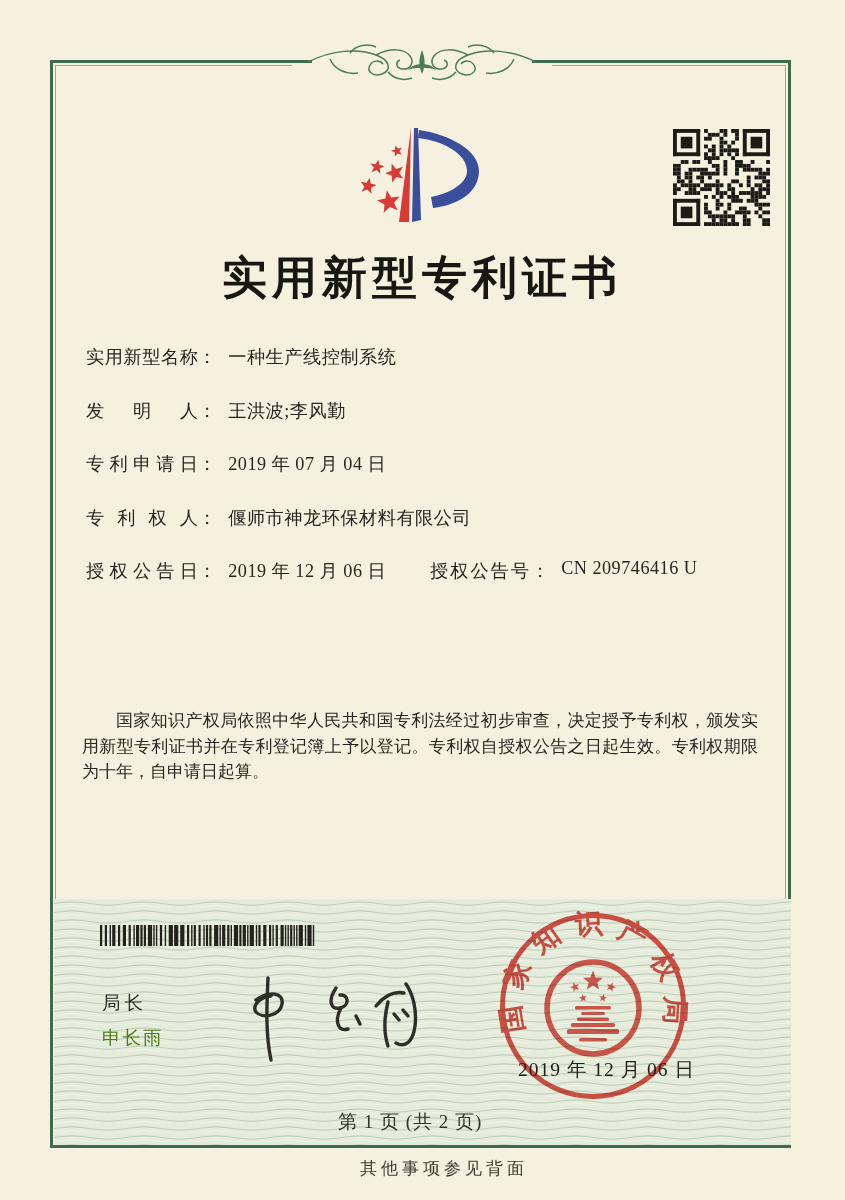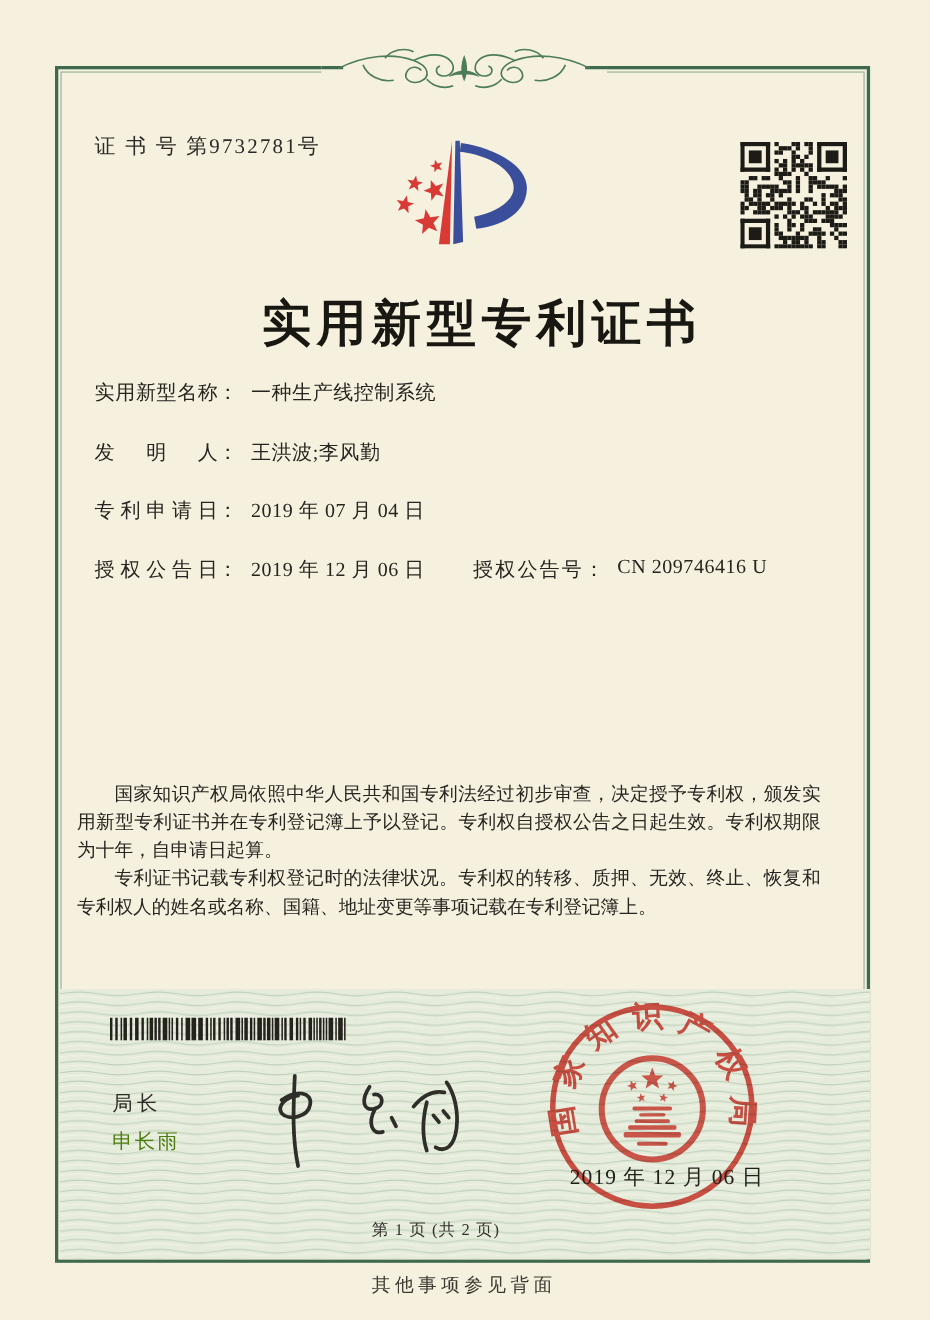--- a/index.html
+++ b/index.html
@@ -22,37 +22,38 @@
   }
   .ornament{position:absolute;left:292px;top:38px;width:260px;height:50px;}
   .cert-no{
     position:absolute;left:86px;top:120px;
     font-size:19px;letter-spacing:2px;color:#2b2a26;white-space:nowrap;
   }
   .logo{position:absolute;left:352px;top:122px;width:160px;height:110px;}
   .qr{position:absolute;left:673px;top:129px;width:97px;height:97px;}
   .title{
     position:absolute;left:422px;top:248px;transform:translateX(-50%);
-    margin:16px;font-size:45px;font-weight:700;letter-spacing:5px;
+    margin:0;font-size:45px;font-weight:700;letter-spacing:5px;
     color:#181711;white-space:nowrap;
   }
   .fields{position:absolute;left:86px;top:344px;width:680px;font-size:18.2px;color:#26251f;}
   .frow{position:relative;height:53.6px;white-space:nowrap;}
   .flabel{
     display:inline-block;width:112px;vertical-align:top;
     text-align:justify;text-align-last:justify;
   }
   .fcolon{display:inline-block;vertical-align:top;}
   .fvalue{display:inline-block;margin-left:12px;vertical-align:top;letter-spacing:.5px;}
   .grant{position:absolute;left:344px;top:0;white-space:nowrap;}
   .grant .flabel{width:auto;letter-spacing:2px;text-align:center;text-align-last:auto;}
   .paras{
-    position:absolute;left:70px;top:709px;width:676px;
+    position:absolute;left:82px;top:709px;width:676px;
     font-size:17px;line-height:25.7px;color:#26251f;
     text-align:justify;
+    font-family:Liberation Mono, monospace;
   }
   .paras p{margin:0;text-indent:2em;}
   
   .wave{position:absolute;left:54px;top:899px;width:737px;height:246px;}
   .wave svg{display:block;width:100%;height:100%;}
   .barcode{position:absolute;left:100px;top:925px;width:219px;height:21px;}
   .officer-title{
     position:absolute;left:102px;top:990px;
     font-size:18.5px;letter-spacing:4px;color:#2c2b25;text-align:right;
   }
@@ -61,24 +62,24 @@
     font-size:18.5px;letter-spacing:2px;color:#4d7c0f;
   }
   .signature{position:absolute;left:228px;top:966px;width:200px;height:106px;z-index:3;}
   .seal{position:absolute;left:495px;top:908px;width:196px;height:196px;z-index:4;mix-blend-mode:multiply;opacity:.92;}
   .seal-date{
     position:absolute;left:518px;top:1056px;z-index:5;
     font-size:19.5px;letter-spacing:1px;color:#1f1e19;white-space:nowrap;
   }
   .page-num{
     position:absolute;left:338px;top:1109px;
-    font-size:15px;letter-spacing:1px;color:#33322b;white-space:nowrap;
+    font-size:19px;letter-spacing:1px;color:#33322b;white-space:nowrap;
   }
   .back-note{
-    position:absolute;left:422px;top:1157px;transform:translateX(-50%);
+    position:absolute;left:444px;top:1157px;transform:translateX(-50%);
     font-size:17px;letter-spacing:4px;color:#3c3a30;white-space:nowrap;
   }
 </style>
 </head>
 <body>
 
 <div class="page">
 
   <div class="frame"></div>
 
@@ -90,21 +91,20 @@
       <path d="M84,17 C98,10 112,10 118,18 C123,25 118,32 110,31 C104,30 103,24 108,22"></path>
       <path d="M58,15 C64,7 76,5 84,9"></path>
       <path d="M38,21 C42,31 54,37 66,35"></path>
       <path d="M96,34 C102,41 112,43 120,40"></path>
     </g>
     <use href="#crlL" transform="translate(260,0) scale(-1,1)"></use>
     <path d="M130,12 C126.5,21 126.5,28 130,36 C133.5,28 133.5,21 130,12 Z" fill="#4d7c5b"></path>
     <path d="M116,32 C122,24 138,24 144,32 C138,29 122,29 116,32 Z" fill="#4d7c5b"></path>
   </svg>
 
-  <div class="cert-no">证 书 号 第9732781号</div>
 
   <svg class="logo" viewBox="0 0 160 110">
     <g id="logo-stars" fill="#d93a36">
         <polygon points="43.4,23.2 45.9,26.6 50.0,25.7 47.5,29.1 49.7,32.8 45.7,31.4 42.8,34.6 42.9,30.4 39.0,28.7 43.0,27.4" fill="#d93a36"></polygon>
         <polygon points="26.3,37.6 27.3,42.8 32.4,44.0 27.8,46.5 28.3,51.7 24.5,48.1 19.6,50.2 21.9,45.4 18.4,41.5 23.6,42.2" fill="#d93a36"></polygon>
         <polygon points="39.6,41.6 44.2,47.0 50.9,44.8 47.2,50.9 51.3,56.6 44.4,54.9 40.2,60.6 39.7,53.6 33.0,51.3 39.5,48.7" fill="#d93a36"></polygon>
         <polygon points="17.8,55.7 18.7,61.6 24.5,63.1 19.1,65.8 19.5,71.8 15.3,67.5 9.7,69.7 12.4,64.4 8.6,59.8 14.5,60.7" fill="#d93a36"></polygon>
         <polygon points="34.9,68.2 39.2,75.5 47.6,74.4 42.0,80.7 45.6,88.3 37.9,85.0 31.7,90.8 32.5,82.4 25.1,78.3 33.4,76.5" fill="#d93a36"></polygon>
       </g>
     <polygon points="59,6 47,100 57,100" fill="#d93a36"></polygon>
@@ -362,28 +362,30 @@
     <div class="frow">
       <span class="flabel">实用新型名称</span><span class="fcolon">：</span><span class="fvalue">一种生产线控制系统</span>
     </div>
     <div class="frow">
       <span class="flabel">发明人</span><span class="fcolon">：</span><span class="fvalue">王洪波;李风勤</span>
     </div>
     <div class="frow">
       <span class="flabel">专利申请日</span><span class="fcolon">：</span><span class="fvalue">2019 年 07 月 04 日</span>
     </div>
     <div class="frow">
+      <span class="flabel">专利权人</span><span class="fcolon">：</span><span class="fvalue">偃师市神龙环保材料有限公司</span>
+    </div>
+    <div class="frow">
       <span class="flabel">授权公告日</span><span class="fcolon">：</span><span class="fvalue">2019 年 12 月 06 日</span>
       <span class="grant"><span class="flabel">授权公告号</span><span class="fcolon">：</span><span class="fvalue">CN 209746416 U</span></span>
     </div>
   </div>
 
   <div class="paras">
     <p>国家知识产权局依照中华人民共和国专利法经过初步审查，决定授予专利权，颁发实用新型专利证书并在专利登记簿上予以登记。专利权自授权公告之日起生效。专利权期限为十年，自申请日起算。</p>
-    <p>专利证书记载专利权登记时的法律状况。专利权的转移、质押、无效、终止、恢复和专利权人的姓名或名称、国籍、地址变更等事项记载在专利登记簿上。</p>
   </div>
 
   <div class="wave">
     <svg viewBox="0 0 737 246" preserveAspectRatio="none">
       <defs>
         <pattern id="wv" width="72" height="9" patternUnits="userSpaceOnUse">
           <path d="M0 4.5 Q 18 1.2 36 4.5 T 72 4.5" fill="none" stroke="#bfd0ba" stroke-width="1.1"></path>
           <path d="M0 8 Q 18 5 36 8 T 72 8" fill="none" stroke="#f0f4e7" stroke-width="0.9"></path>
         </pattern>
       </defs>

